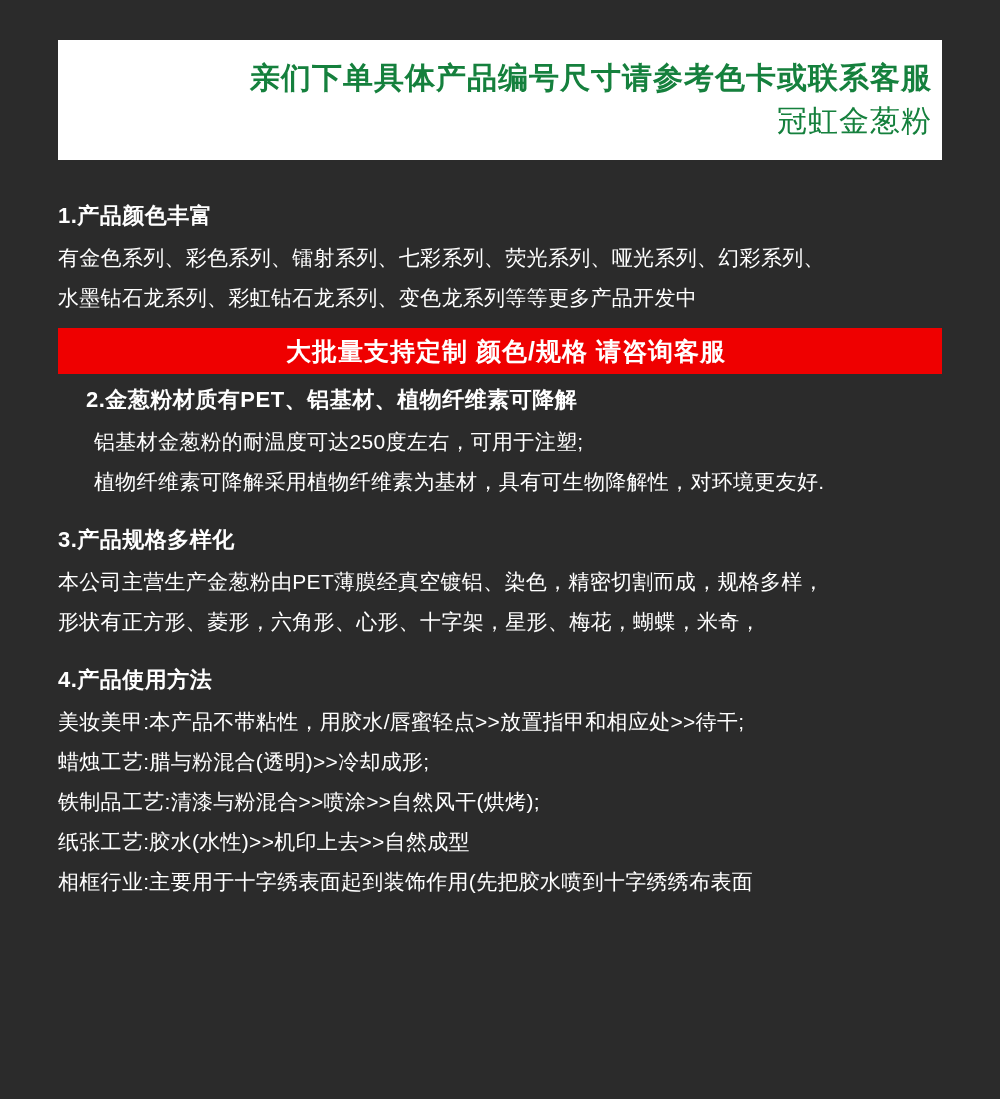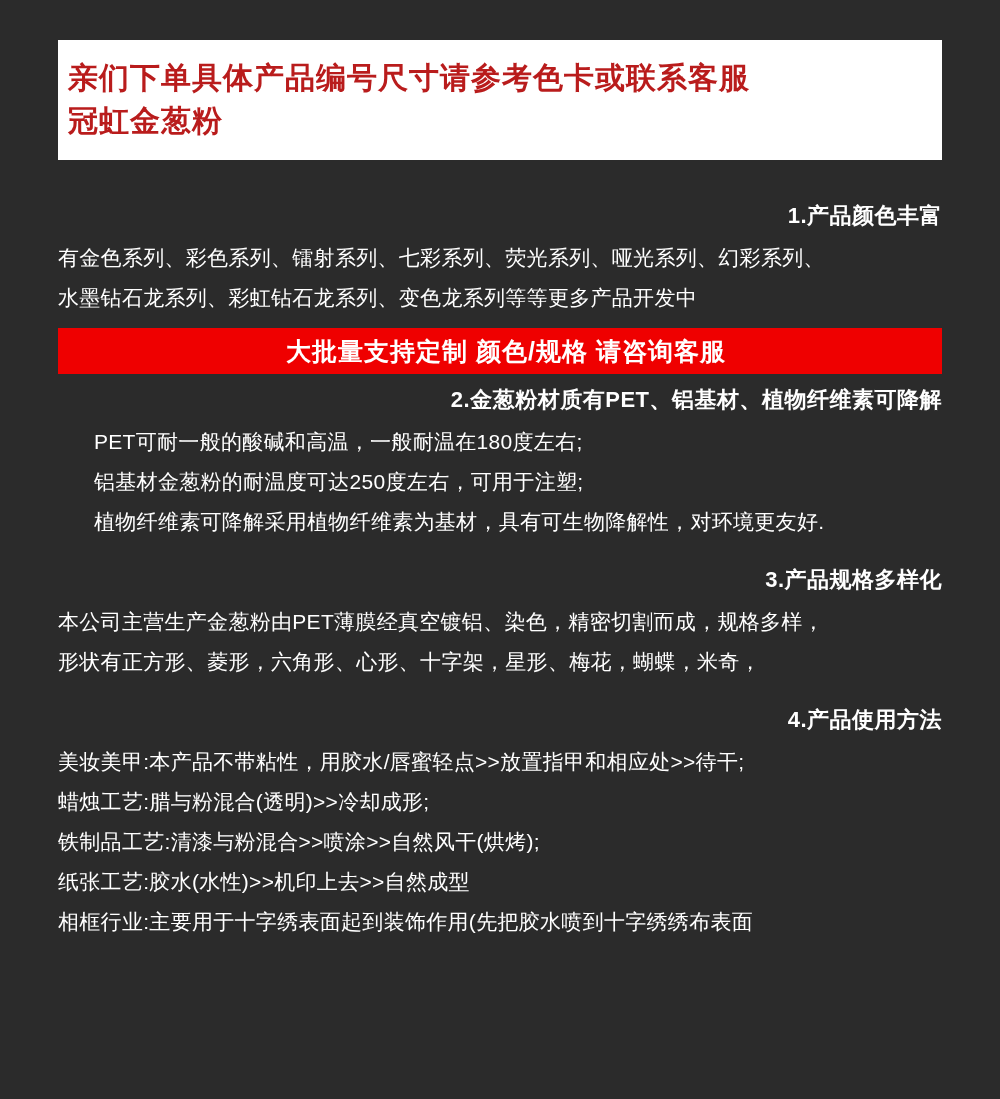--- a/index.html
+++ b/index.html
@@ -19,48 +19,47 @@
     width: 1000px;
     height: 1099px;
     background: #2b2b2b;
     box-sizing: border-box;
     padding: 0 58px;
   }
   
   .banner {
     margin-top: 40px;
     background: #ffffff;
-    color: #b91c1c;
-    text-align: left;
+    color: #15803d;
+    text-align: right;
     padding: 16px 10px 18px 10px;
     box-sizing: border-box;
   }
   .banner-line1 {
     font-size: 30px;
     font-weight: bold;
     line-height: 44px;
     letter-spacing: 1px;
   }
   .banner-line2 {
     font-size: 30px;
-    font-weight: bold;
+    font-weight: normal;
     line-height: 42px;
     letter-spacing: 1px;
   }
   
   .section {
     margin-top: 22px;
   }
   .sec-title {
     font-size: 22px;
     font-weight: bold;
     line-height: 32px;
     margin-bottom: 6px;
     letter-spacing: 0.5px;
-    text-align: right;
   }
   .sec-line {
     font-size: 21px;
     line-height: 40px;
     letter-spacing: 0.3px;
     white-space: nowrap;
   }
   .indent {
     padding-left: 8px;
   }
@@ -95,21 +94,20 @@
   <div class="section">
     <div class="sec-title">1.产品颜色丰富</div>
     <div class="sec-line">有金色系列、彩色系列、镭射系列、七彩系列、荧光系列、哑光系列、幻彩系列、</div>
     <div class="sec-line">水墨钻石龙系列、彩虹钻石龙系列、变色龙系列等等更多产品开发中</div>
   </div>
 
   <div class="redbar">大批量支持定制 颜色/规格 请咨询客服</div>
 
   <div class="section" style="margin-top:10px;margin-left:28px;">
     <div class="sec-title">2.金葱粉材质有PET、铝基材、植物纤维素可降解</div>
-    <div class="sec-line indent">PET可耐一般的酸碱和高温，一般耐温在180度左右;</div>
     <div class="sec-line indent">铝基材金葱粉的耐温度可达250度左右，可用于注塑;</div>
     <div class="sec-line indent">植物纤维素可降解采用植物纤维素为基材，具有可生物降解性，对环境更友好.</div>
   </div>
 
   <div class="section">
     <div class="sec-title">3.产品规格多样化</div>
     <div class="sec-line">本公司主营生产金葱粉由PET薄膜经真空镀铝、染色，精密切割而成，规格多样，</div>
     <div class="sec-line">形状有正方形、菱形，六角形、心形、十字架，星形、梅花，蝴蝶，米奇，</div>
   </div>
 

